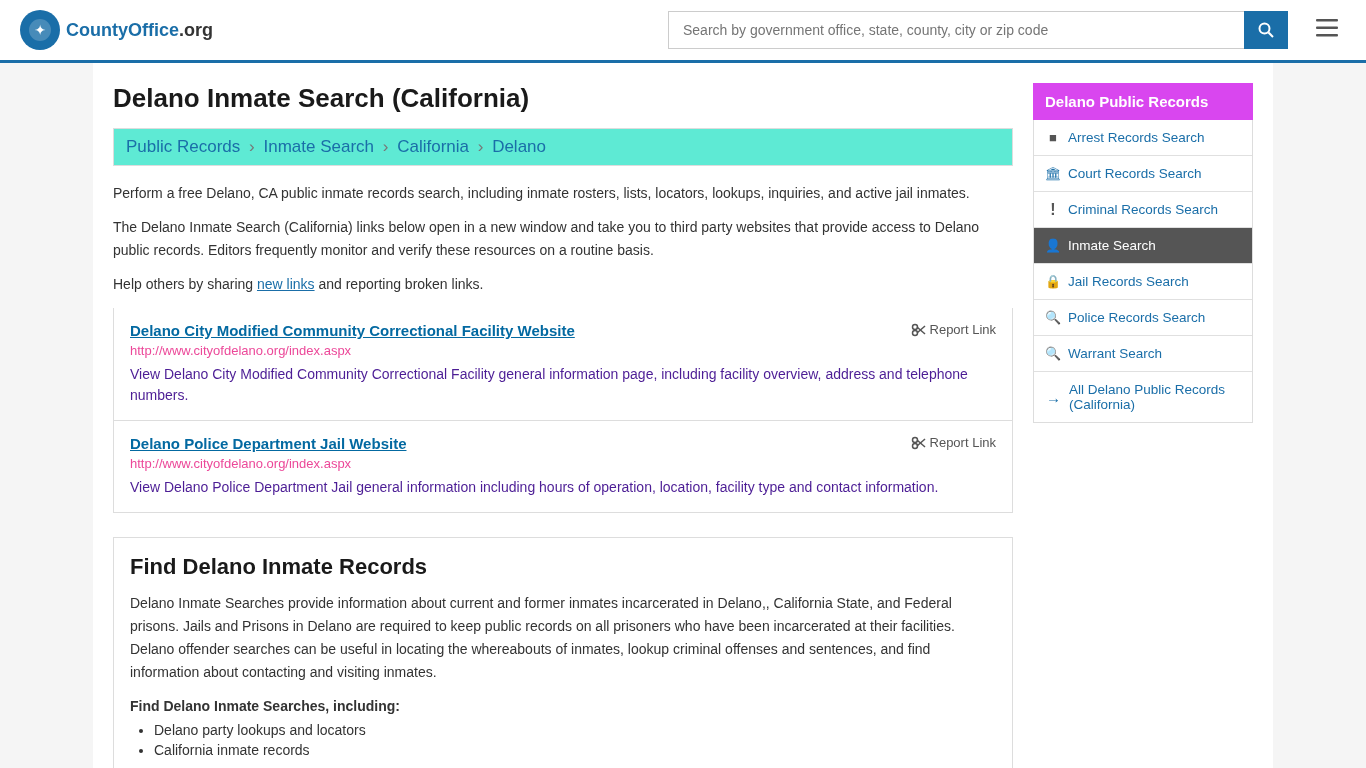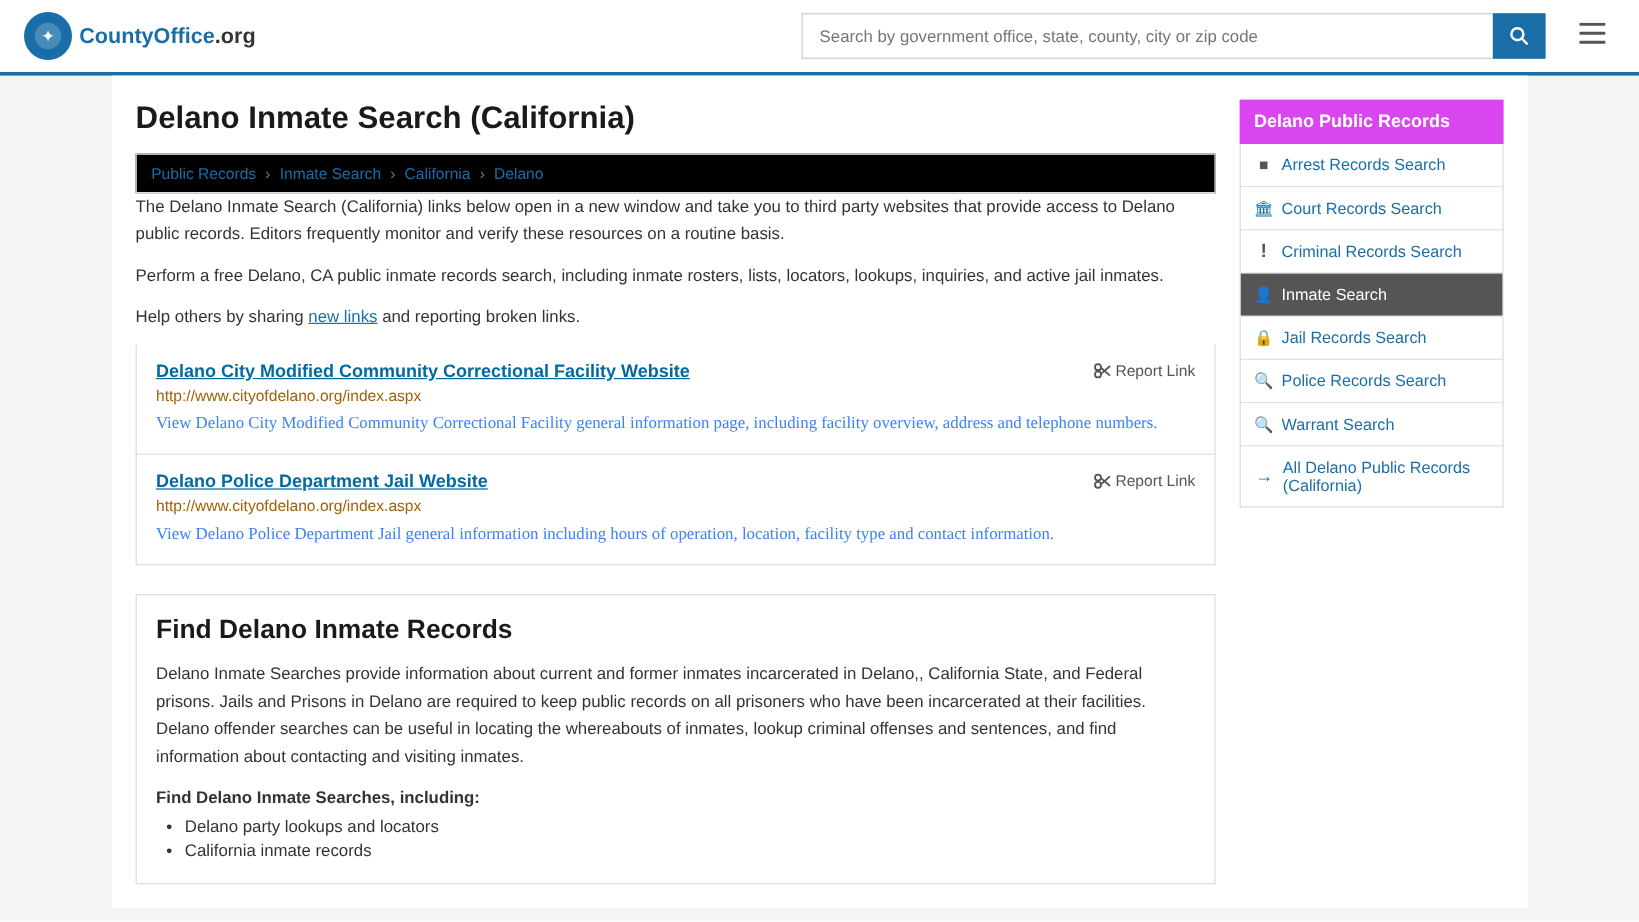--- a/index.html
+++ b/index.html
@@ -94,23 +94,24 @@
     
     #page-title {
       font-size: 26px;
       font-weight: bold;
       color: #1a1a1a;
       margin-bottom: 14px;
     }
 
     
     #breadcrumb {
-      font-size: 13px;
+      font-size: 17px;
       color: #555;
-      background: #000000;
+      margin-bottom: 16px;
+      background: #5eead4;
       padding: 8px 12px;
       border: 1px solid #ddd;
     }
     #breadcrumb a {
       color: #1a6ea8;
       text-decoration: none;
     }
     .breadcrumb-sep { color: #777; margin: 0 4px; }
 
     
@@ -151,29 +152,28 @@
       align-items: center;
       gap: 3px;
       font-size: 13px;
       color: #555;
       cursor: pointer;
       background: none;
       border: none;
       white-space: nowrap;
     }
     .link-card-url {
-      color: #a16207;
+      color: #ec4899;
       font-size: 13px;
       margin: 4px 0 6px;
     }
     .link-card-desc {
       font-size: 14px;
-      color: #3b82f6;
+      color: #4c1d95;
       line-height: 1.5;
-      font-family: Liberation Serif, serif;
     }
 
     
     #find-records-section {
       margin-top: 24px;
       border: 1px solid #ddd;
       padding: 16px;
     }
     #find-records-title {
       font-size: 22px;
@@ -298,22 +298,22 @@
     <div id="breadcrumb">
       <a href="#">Public Records</a>
       <span class="breadcrumb-sep">›</span>
       <a href="#">Inmate Search</a>
       <span class="breadcrumb-sep">›</span>
       <a href="#">California</a>
       <span class="breadcrumb-sep">›</span>
       <a href="#">Delano</a>
     </div>
 
+    <p class="desc-paragraph">Perform a free Delano, CA public inmate records search, including inmate rosters, lists, locators, lookups, inquiries, and active jail inmates.</p>
     <p class="desc-paragraph">The Delano Inmate Search (California) links below open in a new window and take you to third party websites that provide access to Delano public records. Editors frequently monitor and verify these resources on a routine basis.</p>
-    <p class="desc-paragraph">Perform a free Delano, CA public inmate records search, including inmate rosters, lists, locators, lookups, inquiries, and active jail inmates.</p>
     <p class="desc-paragraph">
       <span>Help others by sharing </span><a href="#">new links</a><span> and reporting broken links.</span>
     </p>
 
     <div class="link-card">
       <div class="link-card-header">
         <span class="link-card-title">Delano City Modified Community Correctional Facility Website</span>
         <button class="report-link-btn">
           <svg width="16" height="16" viewBox="0 0 16 16" fill="none" stroke="#555" stroke-width="1.5">
             <circle cx="4" cy="5" r="2.5"></circle>

